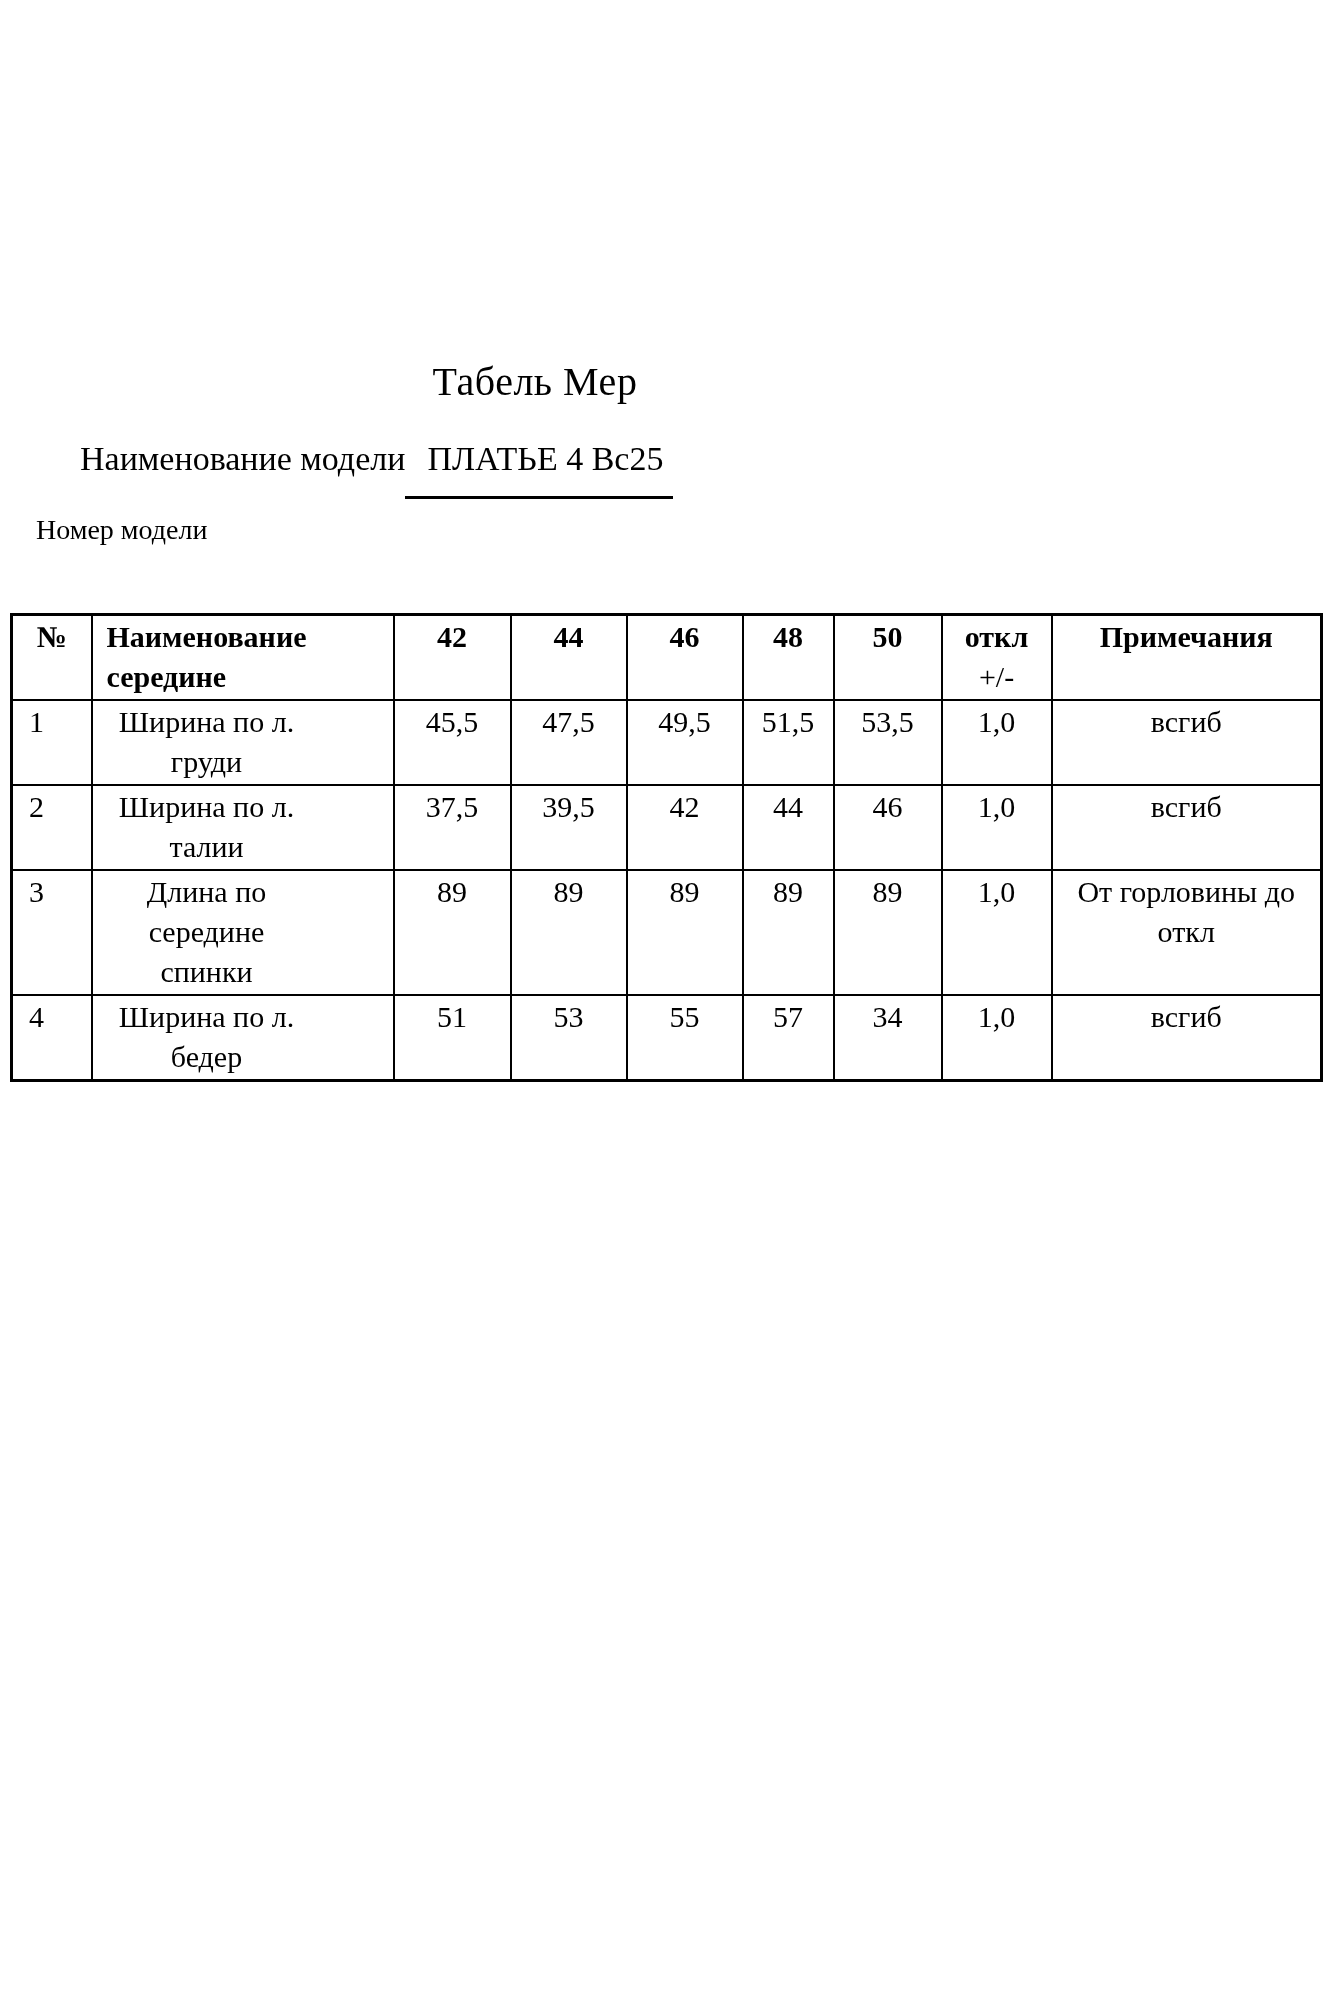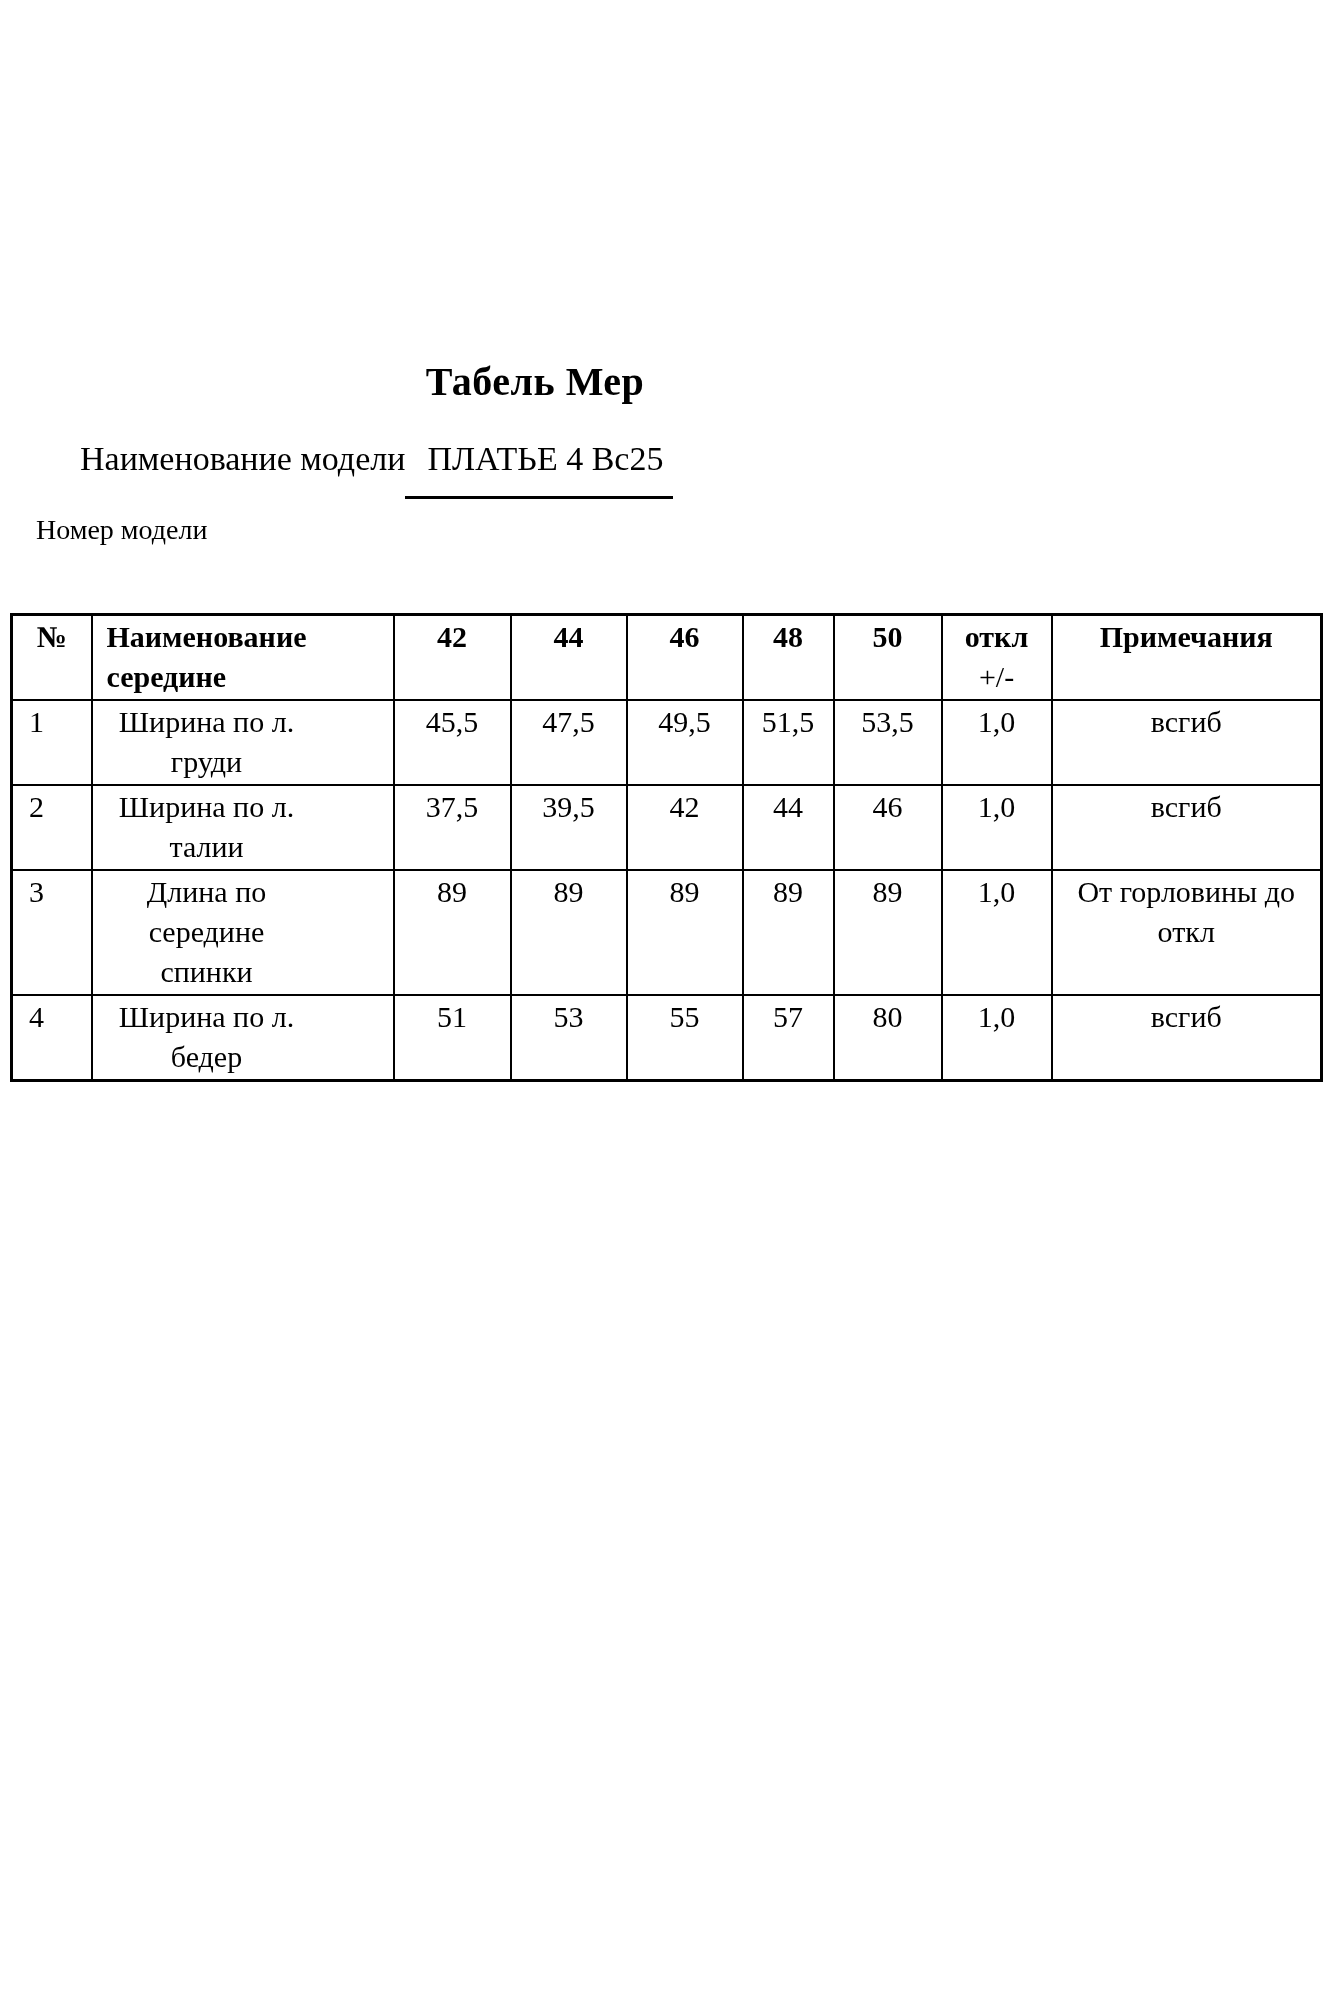--- a/index.html
+++ b/index.html
@@ -16,21 +16,21 @@
     font-family: "Liberation Serif", serif;
     overflow: hidden;
   }
   .doc-title {
     position: absolute;
     top: 358px;
     left: 0;
     width: 1070px;
     text-align: center;
     font-size: 40px;
-    font-weight: bold;
+    font-weight: normal;
     letter-spacing: 0.5px;
   }
   .model-line {
     position: absolute;
     top: 440px;
     left: 80px;
     font-size: 34px;
     white-space: nowrap;
   }
   .model-value {
@@ -162,20 +162,20 @@
       </tr>
       <tr>
         <td class="c-num">4</td>
         <td class="c-name">
           <div class="bodynamewrap">Ширина по л. бедер</div>
         </td>
         <td>51</td>
         <td>53</td>
         <td>55</td>
         <td>57</td>
-        <td>80</td>
+        <td>34</td>
         <td>1,0</td>
         <td>всгиб</td>
       </tr>
     </tbody>
   </table>
 
 </div>
 
 </body></html>

